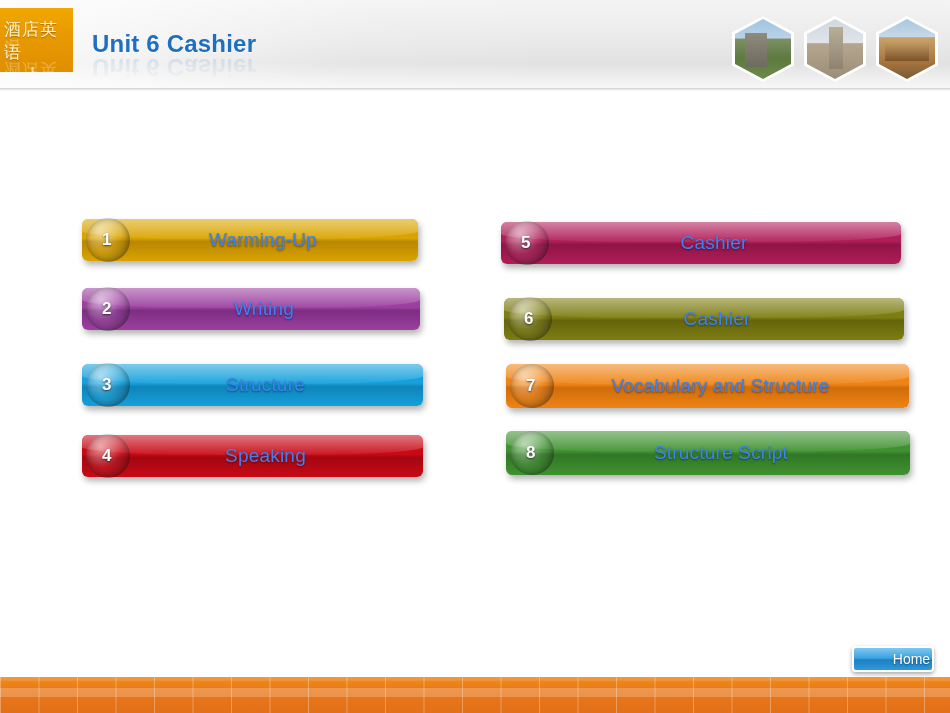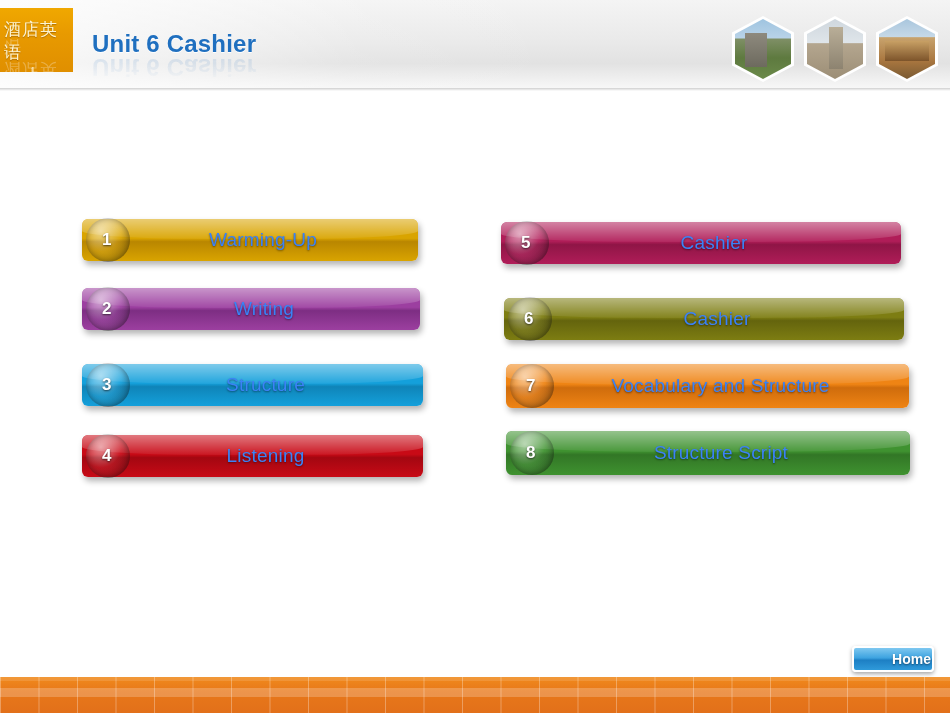--- a/index.html
+++ b/index.html
@@ -201,21 +201,21 @@
   .home-btn {
     position: absolute; right: 16px; bottom: 41px;
     width: 82px; height: 26px;
     border-radius: 4px;
     background: linear-gradient(180deg, #7fc8f0 0%, #3da3e0 45%, #1d7fc4 55%, #2f9ada 100%);
     border: 2px solid #ffffff;
     box-shadow: 0 2px 4px rgba(0,0,0,0.35);
     display: flex; align-items: center; justify-content: center;
   }
   .home-btn span {
-    color: #ffffff; font-size: 14px; font-weight: bold;
+    color: #ffffff; font-size: 14px; font-weight: normal;
     text-shadow: 0 1px 2px rgba(0,0,0,0.45);
     padding-left: 37px;
   }
 </style>
 </head>
 <body>
 
 <div class="slide">
 
   <div class="header">
@@ -277,21 +277,21 @@
     <div class="num">3</div>
     <div class="label">Structure</div>
   </div>
 
   <div class="menu-btn" id="btn4" style="left: 82px; top: 435px; width: 341px; height: 42px;">
     <div class="face" style="background: linear-gradient(rgb(200, 10, 22) 0%, rgb(200, 10, 22) 46%, rgb(163, 7, 17) 54%, rgb(200, 10, 22) 100%);">
         <div class="gloss"></div>
       </div>
     <div class="bead"></div>
     <div class="num">4</div>
-    <div class="label">Listening</div>
+    <div class="label">Speaking</div>
   </div>
 
   <div class="menu-btn" id="btn5" style="left: 501px; top: 222px; width: 400px; height: 42px;">
     <div class="face" style="background: linear-gradient(rgb(176, 29, 88) 0%, rgb(176, 29, 88) 46%, rgb(143, 21, 70) 54%, rgb(176, 29, 88) 100%);">
         <div class="gloss"></div>
       </div>
     <div class="bead"></div>
     <div class="num">5</div>
     <div class="label">Cashier</div>
   </div>

